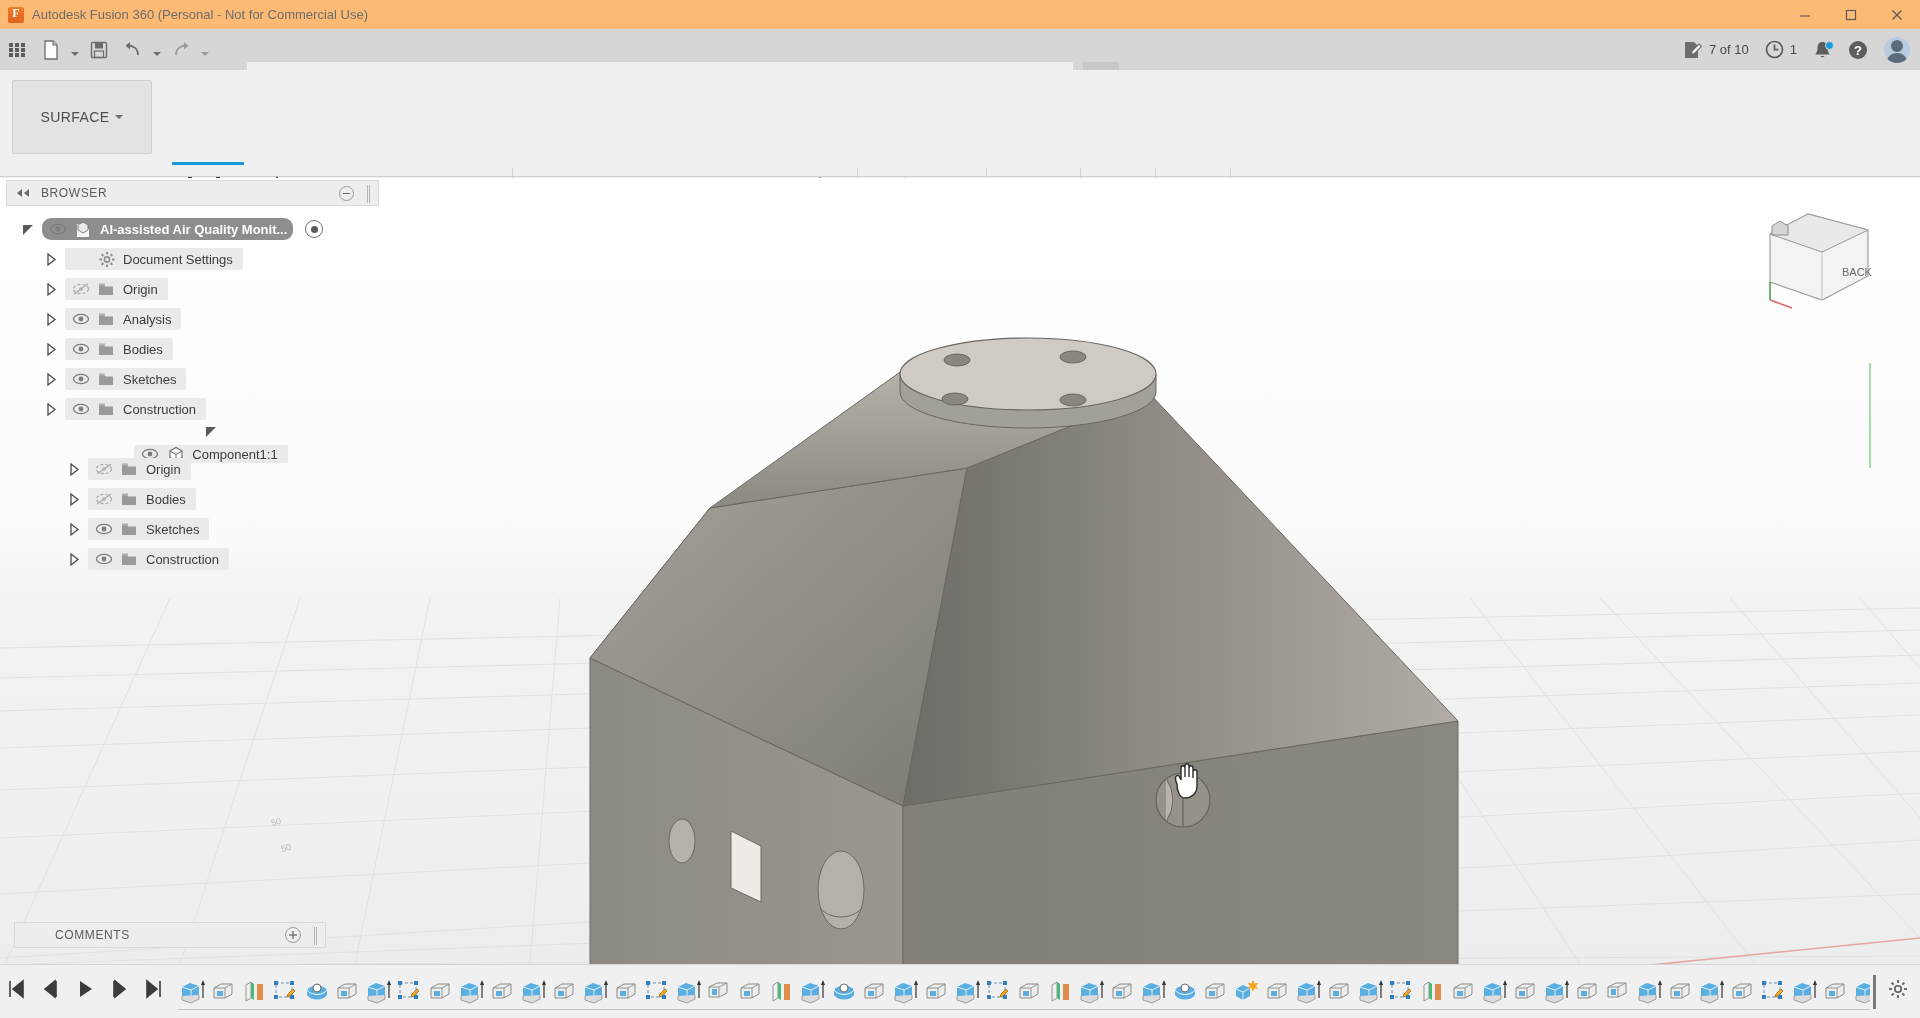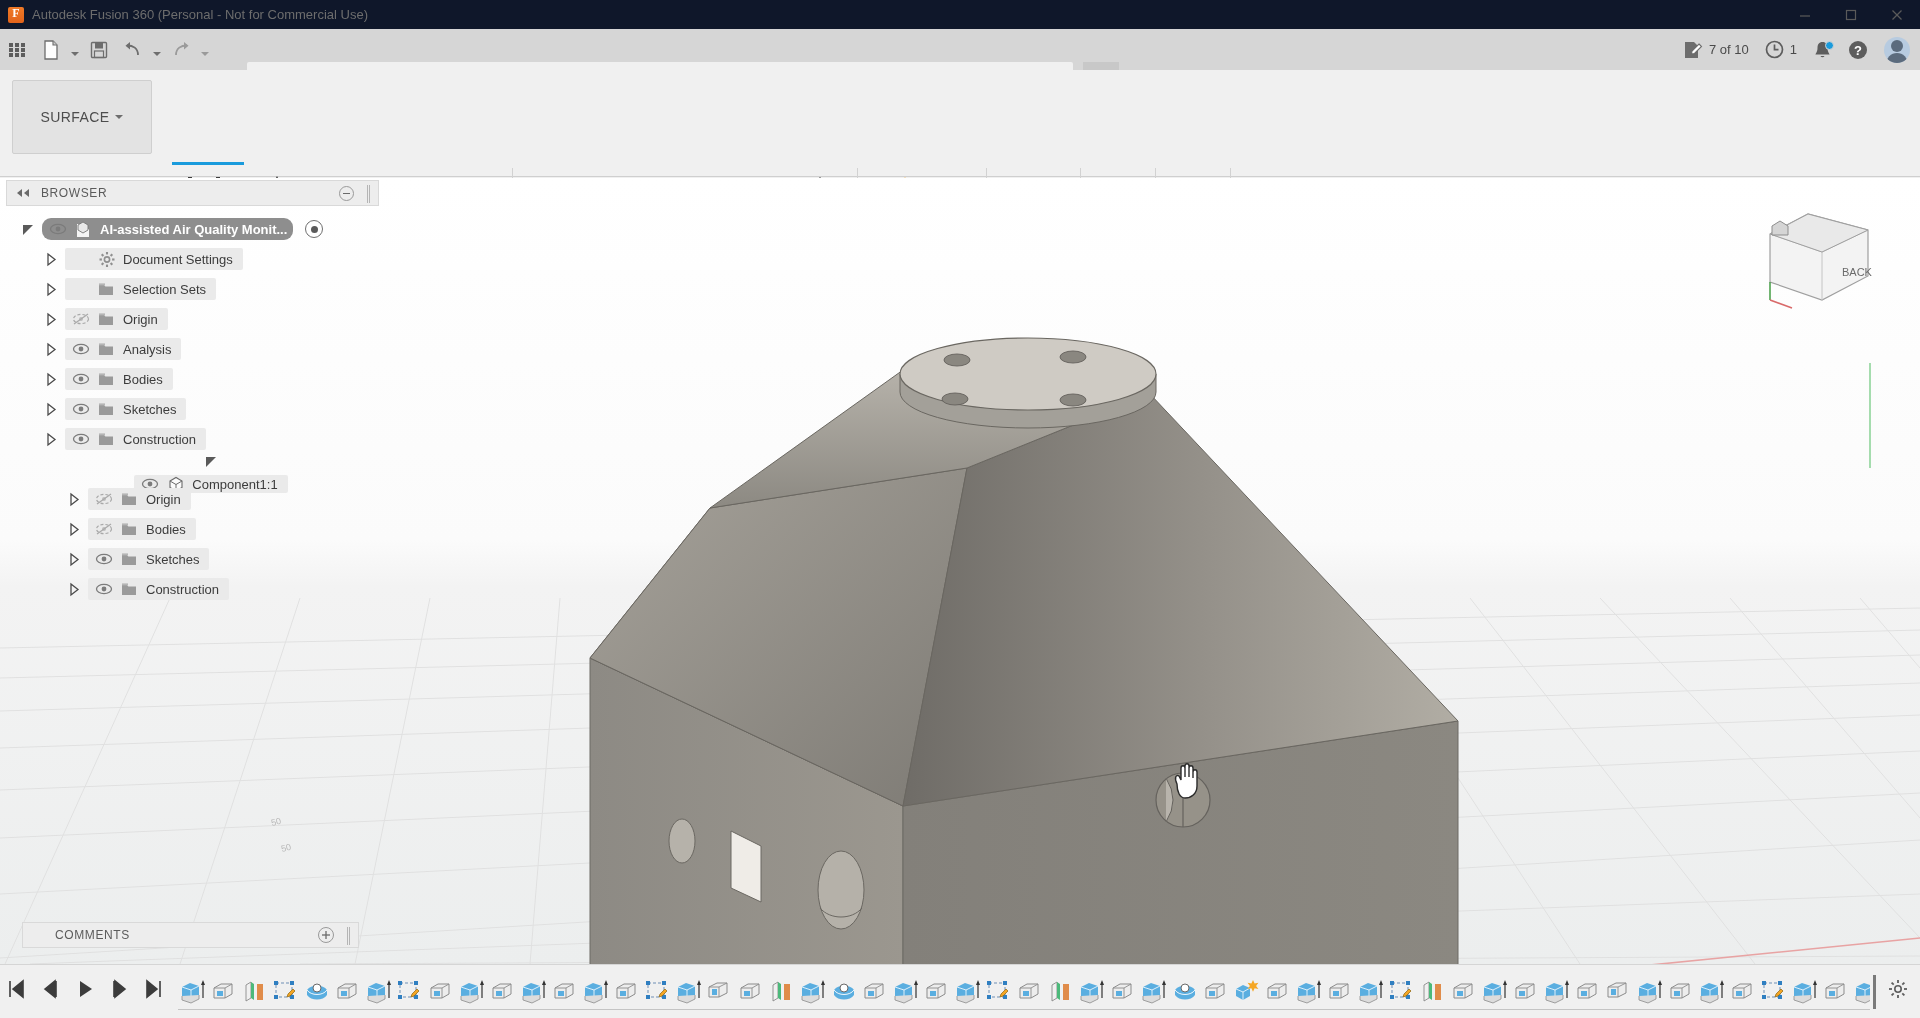--- a/index.html
+++ b/index.html
@@ -8,21 +8,21 @@
     overflow: hidden;
     font-family: "Liberation Sans", sans-serif;
     background: #f0f0f0;
     -webkit-font-smoothing: antialiased;
   }
   #app { position: relative; width: 1920px; height: 1018px; }
 
   
   .titlebar {
     position: absolute; top: 0; left: 0; width: 1920px; height: 29px;
-    background: #0f172a; display: flex; align-items: center;
+    background: #fdba74; display: flex; align-items: center;
   }
   .tb-appicon {
     width: 16px; height: 16px; margin-left: 8px; margin-right: 8px;
     background: linear-gradient(#f07a27, #e2631a);
     border-radius: 2px; position: relative; flex: none;
   }
   .tb-appicon:before {
     content: "F"; position: absolute; left: 0; right: 0; top: -1px;
     text-align: center; color: #fff; font-size: 12px; font-weight: bold;
     font-family: "Liberation Serif", serif;
@@ -144,22 +144,22 @@
   .tw-icon { width: 18px; display: flex; align-items: center; justify-content: center; flex: none; }
   .tlabel { white-space: nowrap; }
   .root-eyecircle {
     margin-left: 6px; width: 18px; height: 18px; border: 1.5px solid #6f6f6f; border-radius: 50%;
     display: flex; align-items: center; justify-content: center; background: #fff;
   }
   .root-eyecircle i { width: 7px; height: 7px; border-radius: 50%; background: #5a5a5a; display: block; }
 
   
   .comments {
-    position: absolute; left: 22px; top: 922px; width: 337px; height: 26px;
-    background: #ededed; border: 1px solid #d9d9d9; display: flex; align-items: center; padding-left: 32px;
+    position: absolute; left: 14px; top: 922px; width: 312px; height: 26px;
+    background: #ededed; border: 1px solid #d9d9d9; display: flex; align-items: center; padding-left: 40px;
   }
   .comments-label { font-size: 12px; color: #5b5b5b; letter-spacing: .6px; }
   .comments-plus { position: absolute; right: 24px; top: 4px; width: 16px; height: 16px; border-radius: 50%; border:1px solid #9a9a9a; display:flex;align-items:center;justify-content:center;}
 
   
   .canvas {
     position: absolute; left: 0px; top: 178px; width: 1920px; height: 786px;
     background: linear-gradient(#ffffff 0%, #fbfbfb 46%, #f3f3f3 52%, #eceeee 100%);
     overflow: hidden;
   }
@@ -762,37 +762,20 @@
             <span class="tlabel">Document Settings</span>
           </span>
         </div>
         <div class="trow" style="padding-left: 37px;">
           <span class="tw-arrow">
             <svg width="15" height="15">
               <path d="M4 2 L11 7.5 L4 13 z" fill="none" stroke="#4a4a4a" stroke-width="1.3"></path>
             </svg>
           </span>
           <span class="pill">
-            <span class="tw-eye"></span>
-            <span class="tw-icon">
-              <svg width="18" height="17">
-                <path d="M1 4 h5 l1.4 1.6 h7.6 v8.4 h-14 z" fill="#9a9a9a"></path>
-                <rect x="1" y="2.4" width="6" height="2" fill="#b5b5b5"></rect>
-              </svg>
-            </span>
-            <span class="tlabel">Selection Sets</span>
-          </span>
-        </div>
-        <div class="trow" style="padding-left: 37px;">
-          <span class="tw-arrow">
-            <svg width="15" height="15">
-              <path d="M4 2 L11 7.5 L4 13 z" fill="none" stroke="#4a4a4a" stroke-width="1.3"></path>
-            </svg>
-          </span>
-          <span class="pill">
             <span class="tw-eye">
               <svg width="18" height="14">
                 <ellipse cx="9" cy="7" rx="7.5" ry="4.6" fill="none" stroke="#a9a9a9" stroke-width="1.2" stroke-dasharray="3 2"></ellipse>
                 <circle cx="9" cy="7" r="2" fill="#bdbdbd"></circle>
                 <line x1="2" y1="12" x2="16" y2="2" stroke="#a9a9a9" stroke-width="1.2"></line>
               </svg>
             </span>
             <span class="tw-icon">
               <svg width="18" height="17">
                 <path d="M1 4 h5 l1.4 1.6 h7.6 v8.4 h-14 z" fill="#9a9a9a"></path>

